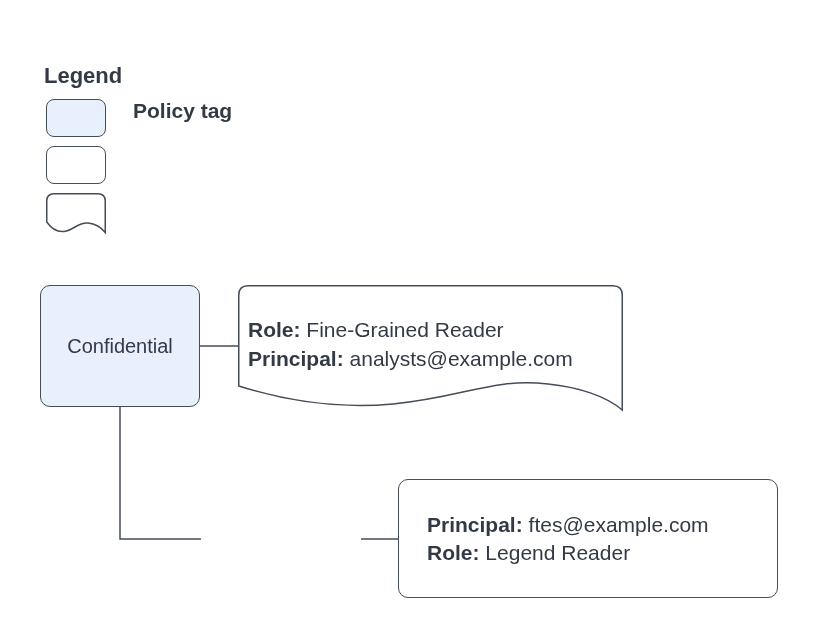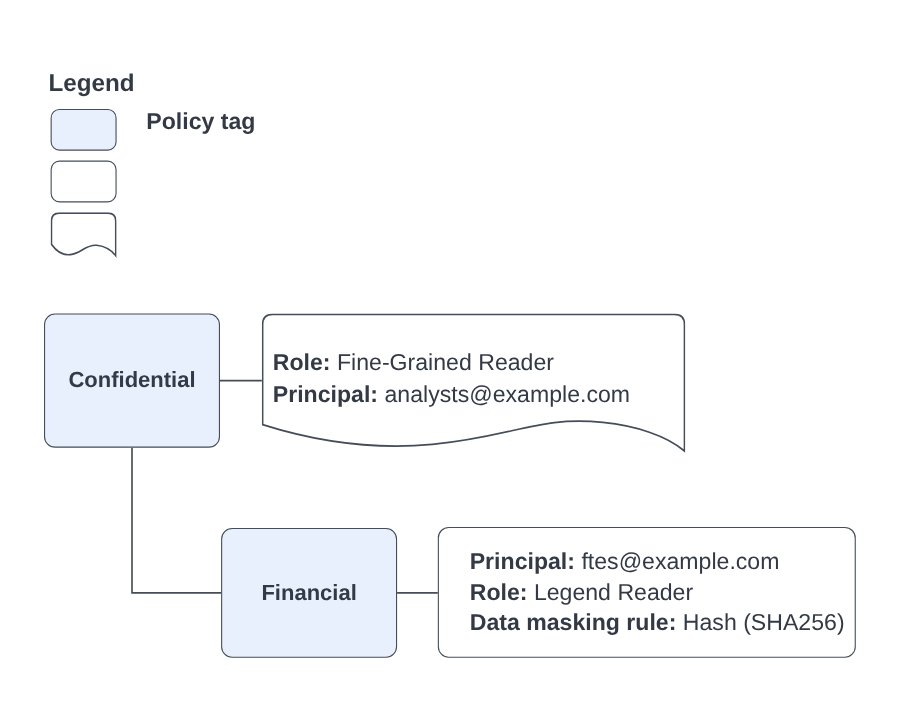--- a/index.html
+++ b/index.html
@@ -71,21 +71,21 @@
   .tag-node {
     position: absolute;
     box-sizing: border-box;
     background: #e8f0fe;
     border: 1.5px solid #454d59;
     border-radius: 10px;
     display: flex;
     align-items: center;
     justify-content: center;
     font-size: 20px;
-    font-weight: bold;
+    font-weight: normal;
     color: #333a45;
   }
   #node-confidential { left: 40px;  top: 285px; width: 160px; height: 122px; }
   #node-financial    { left: 201px; top: 480px; width: 160px; height: 118px; }
 
   
   .doc-node {
     position: absolute;
     left: 238px;
     top: 285px;
@@ -174,32 +174,25 @@
         <span class="lbl">Role:</span>
         <span>Fine-Grained Reader</span>
       </div>
       <div class="text-line">
         <span class="lbl">Principal:</span>
         <span>analysts@example.com</span>
       </div>
     </div>
   </div>
 
-  <div class="tag-node" id="node-financial">
-    <span>Financial</span>
-  </div>
 
   <div class="policy-node">
     <div class="text-line">
       <span class="lbl">Principal:</span>
       <span>ftes@example.com</span>
     </div>
     <div class="text-line">
       <span class="lbl">Role:</span>
       <span>Legend Reader</span>
     </div>
-    <div class="text-line">
-      <span class="lbl">Data masking rule:</span>
-      <span>Hash (SHA256)</span>
-    </div>
   </div>
 
 </div>
 
 </body></html>

